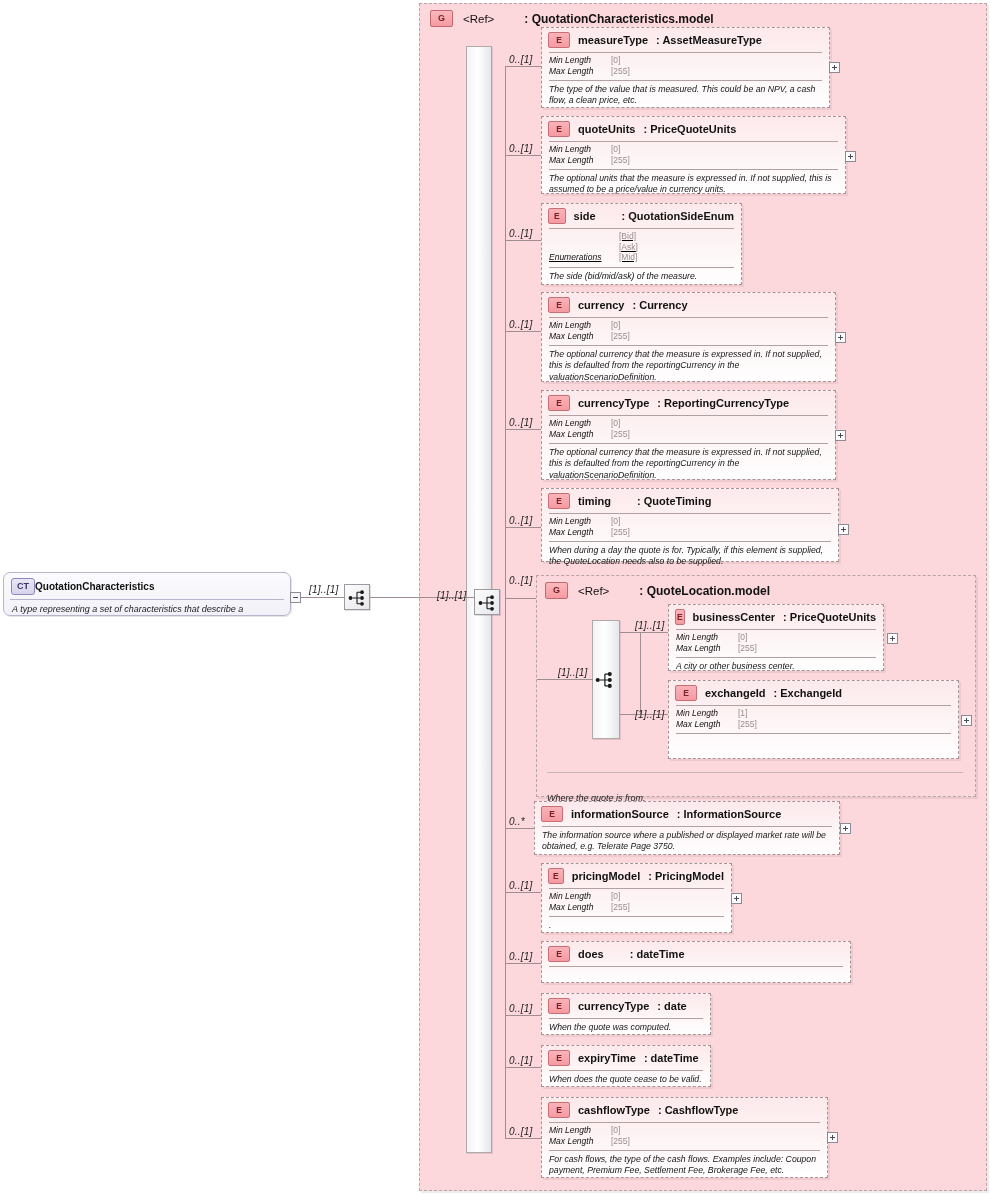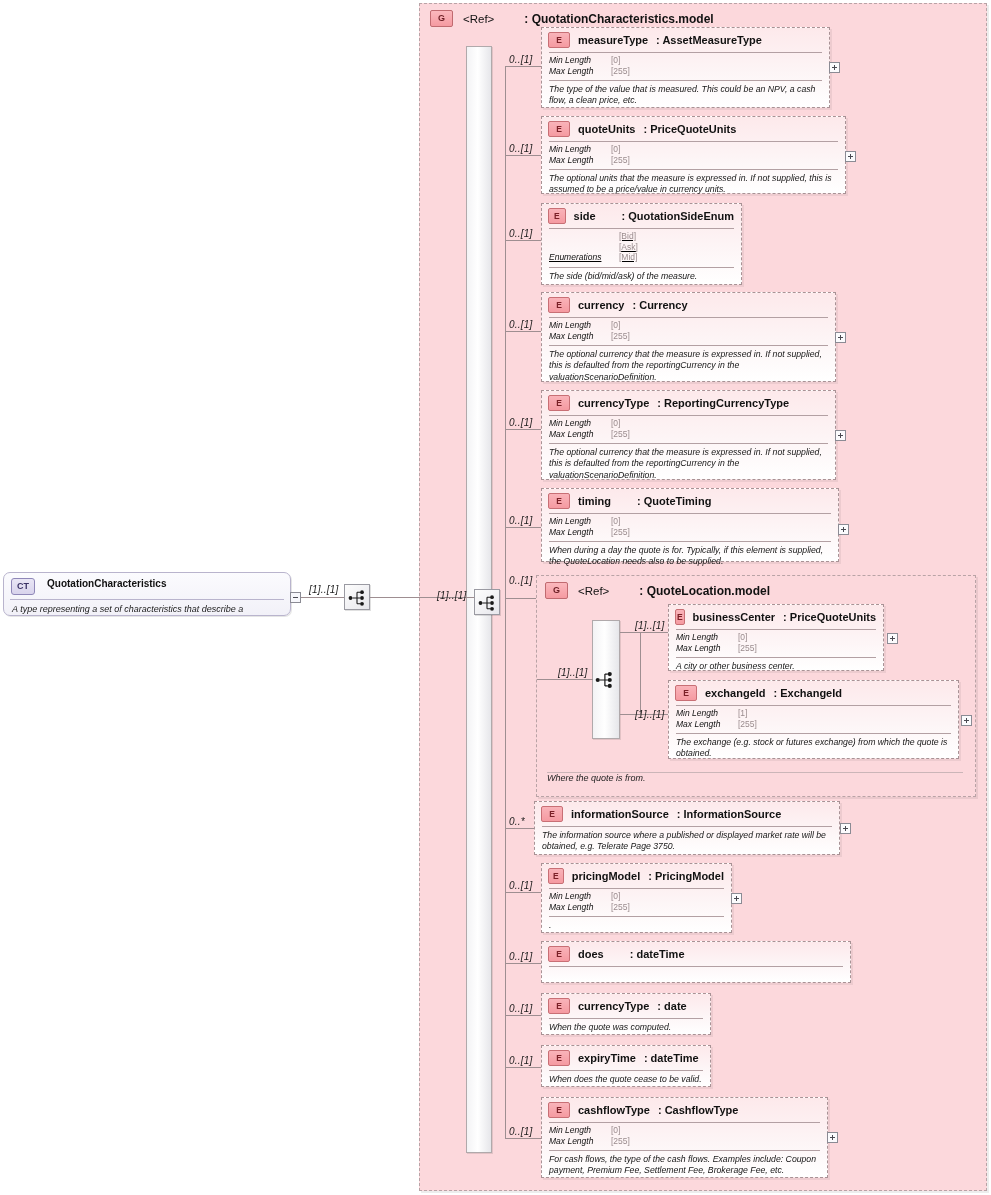--- a/index.html
+++ b/index.html
@@ -24,21 +24,21 @@
   }
 
   
   .ctbox{
     position:absolute;border:1px solid #b9b4cd;border-radius:7px;
     background:linear-gradient(180deg,#fbfbfe 0%,#f2f1f8 100%);
     box-shadow:1px 1px 0 rgba(0,0,0,.10);
     overflow:hidden;
   }
   .ctbox .hdr{
-    display:flex;gap:12px;padding:5px 8px 4px 7px;
+    display:flex;align-items:center;gap:0;padding:5px 8px 4px 7px;
   }
   .ct-badge{
     display:inline-flex;align-items:center;justify-content:center;
     width:22px;height:15px;border:1px solid #8f87b8;border-radius:3px;
     background:linear-gradient(180deg,#e9e6f5 0%,#d8d3ec 100%);
     font-size:9px;font-weight:bold;color:#3b3366;line-height:1;
   }
   .ct-title{font-size:10px;font-weight:bold;color:#111;}
   .ctbox .sep{height:1px;background:#b9b4cd;margin:0 6px;}
   .ctbox .doc{
@@ -80,21 +80,21 @@
   .g-badge{
     display:inline-flex;align-items:center;justify-content:center;
     width:21px;height:15px;border:1px solid #c06a70;border-radius:2px;
     background:linear-gradient(180deg,#fbb8bd 0%,#f59aa1 100%);
     font-size:9px;font-weight:bold;color:#6b1f25;line-height:1;
   }
   .g-ref{font-size:11.5px;font-weight:normal;color:#111;}
   .g-type{font-size:12px;font-weight:bold;color:#111;margin-left:20px;}
   .grp-doc{
     position:absolute;left:10px;right:12px;font-size:9px;font-style:italic;
-    color:#222;padding-top:0;border-top:1px solid #cbb5b8;
+    color:#222;padding-top:20px;border-top:1px solid #cbb5b8;
   }
 
   
   .el{
     position:absolute;border:1px dashed #a89295;
     background:linear-gradient(180deg,#fde9eb 0%,#fdf5f6 55%,#ffffff 100%);
     box-sizing:border-box;box-shadow:2px 2px 0 rgba(0,0,0,.06);
   }
   .el .el-hdr{display:flex;align-items:center;gap:8px;padding:4px 7px 3px 6px;}
   .e-badge{
@@ -383,21 +383,20 @@
       <div class="facet-row">
           <span class="facet-lbl">Min Length</span>
           <span class="facet-val">[1]</span>
         </div>
       <div class="facet-row">
           <span class="facet-lbl">Max Length</span>
           <span class="facet-val">[255]</span>
         </div>
     </div>
     <div class="rule"></div>
-    <div class="doc">The exchange (e.g. stock or futures exchange) from which the quote is obtained.</div>
   </div>
   <div class="plus" style="left:961px;top:715px;"></div>
 
   <div class="hline" style="left:505px;top:828px;width:29px;"></div>
   <div class="card" style="left:509px;top:816px;">0..*</div>
   <div class="el" style="left:534px;top:801px;width:306px;height:54px;">
     <div class="el-hdr">
       <span class="e-badge">E</span>
       <span class="e-name">informationSource</span>
       <span class="e-type">: InformationSource</span>

